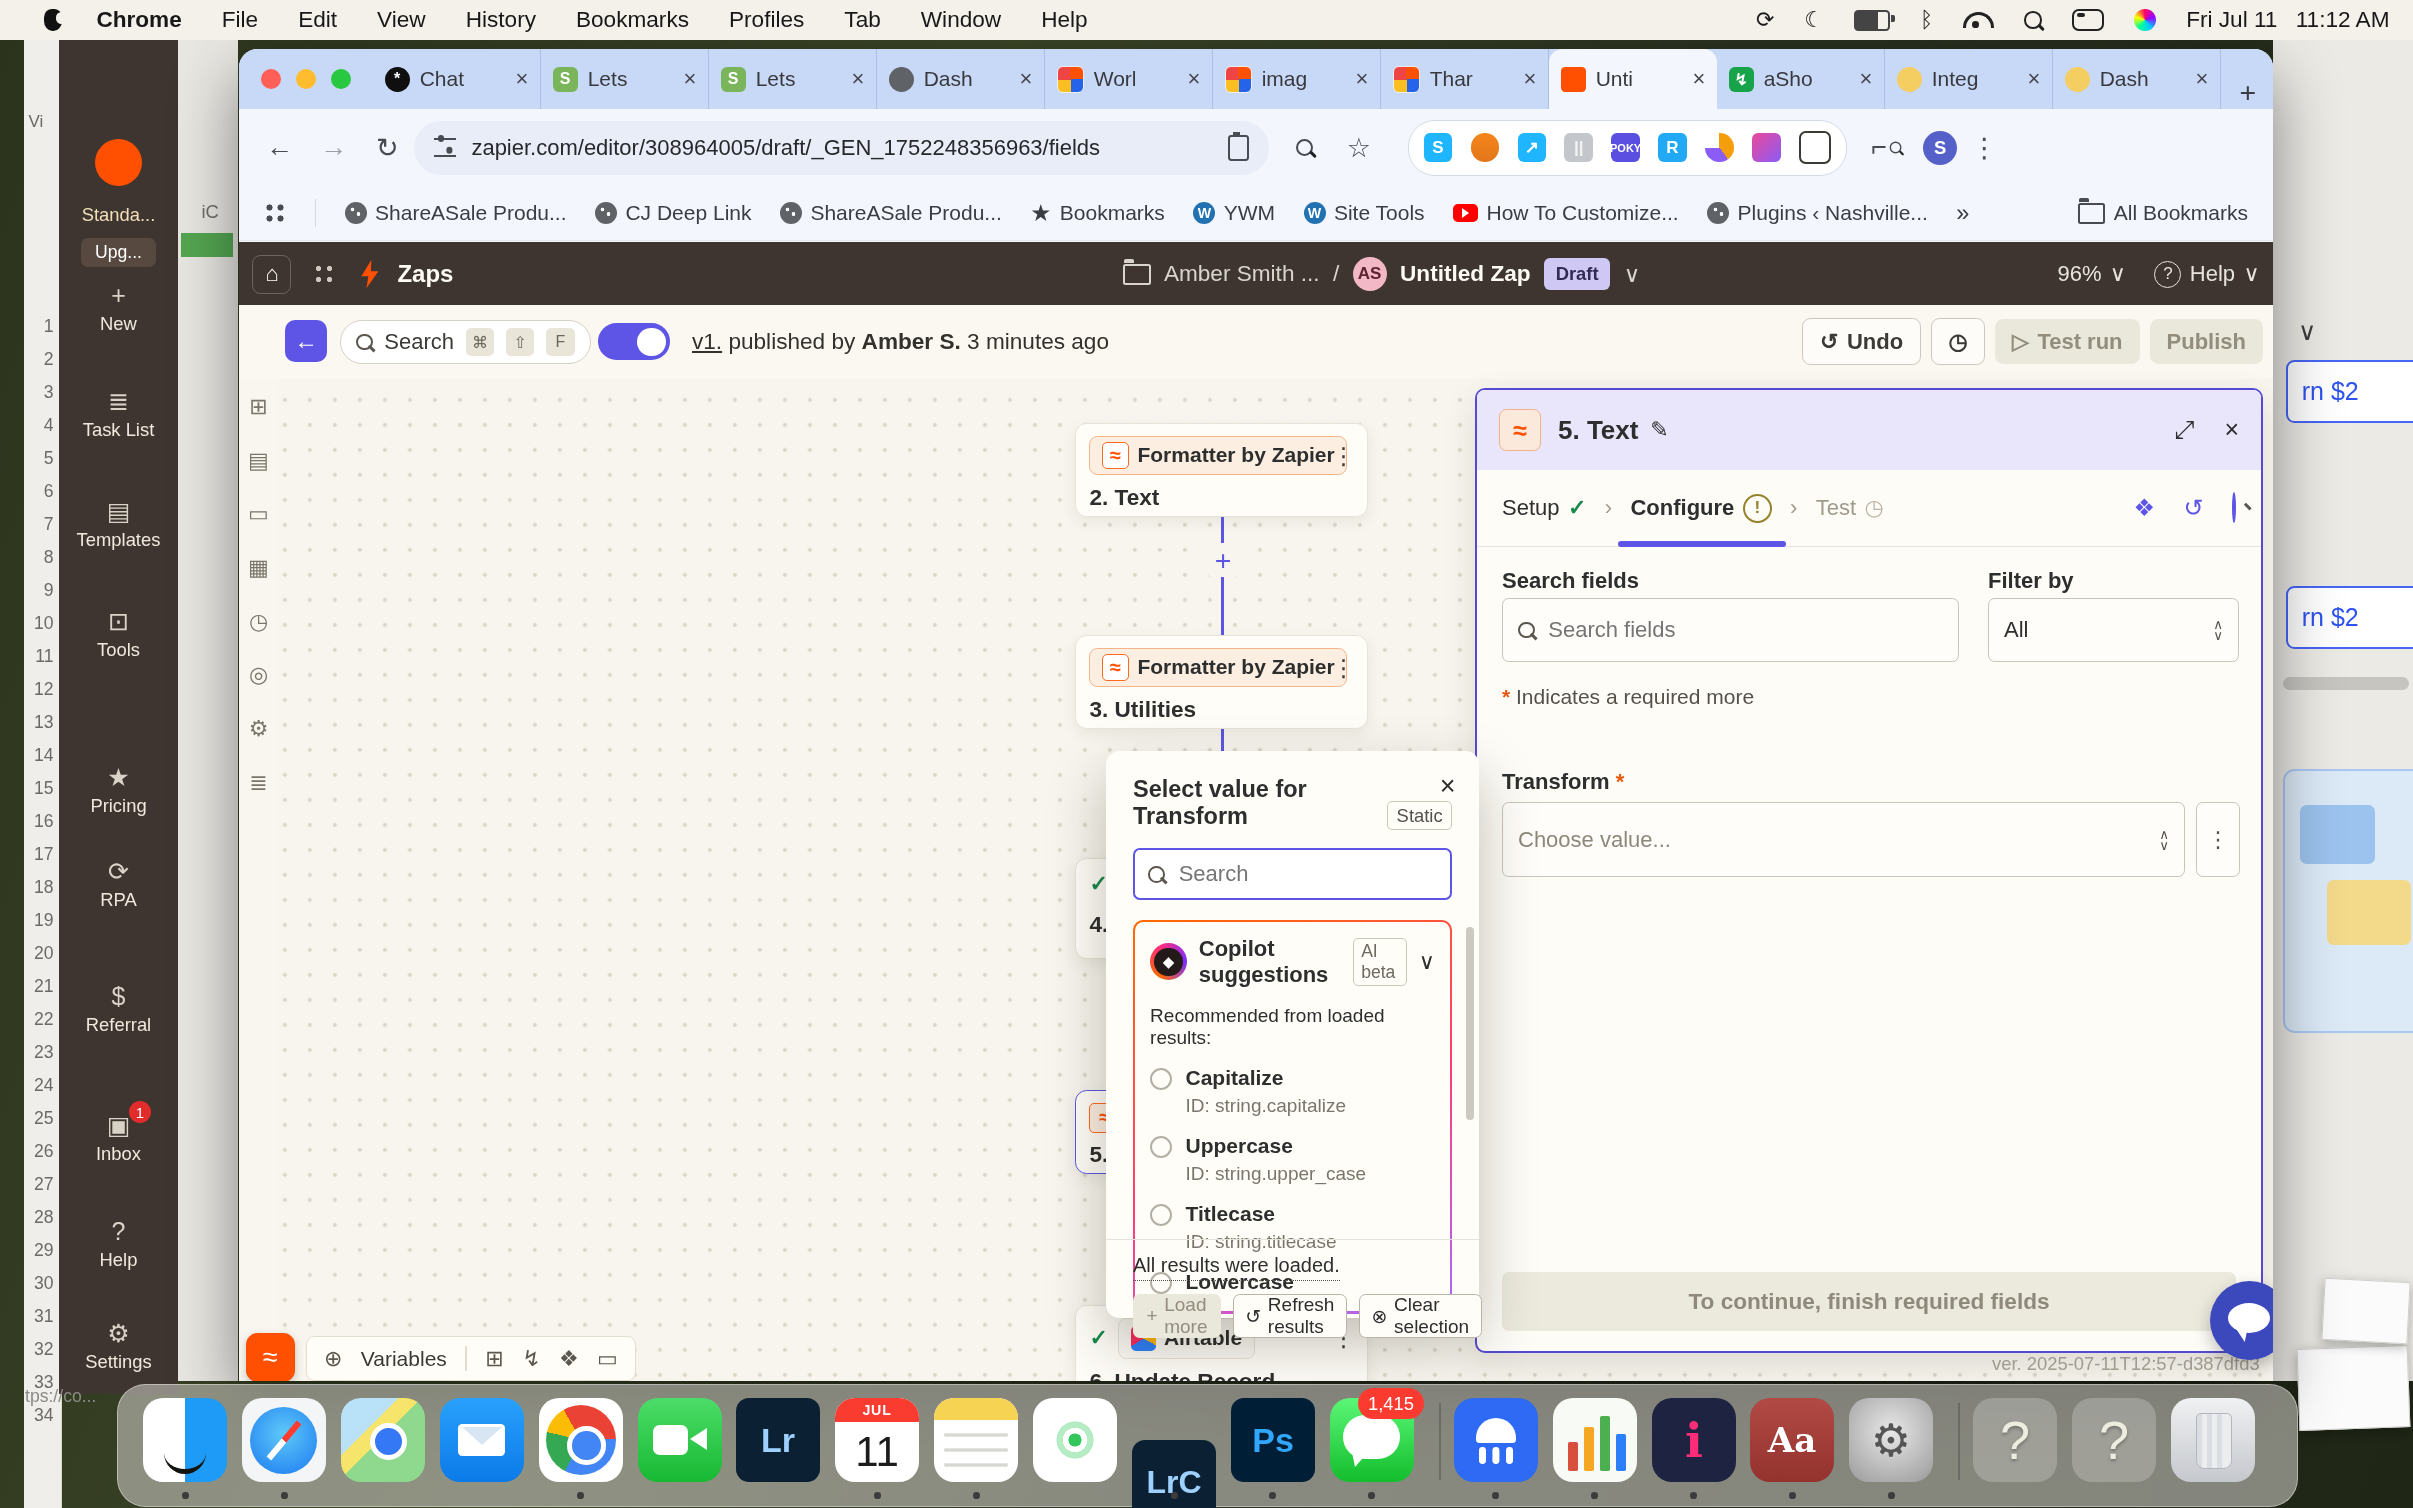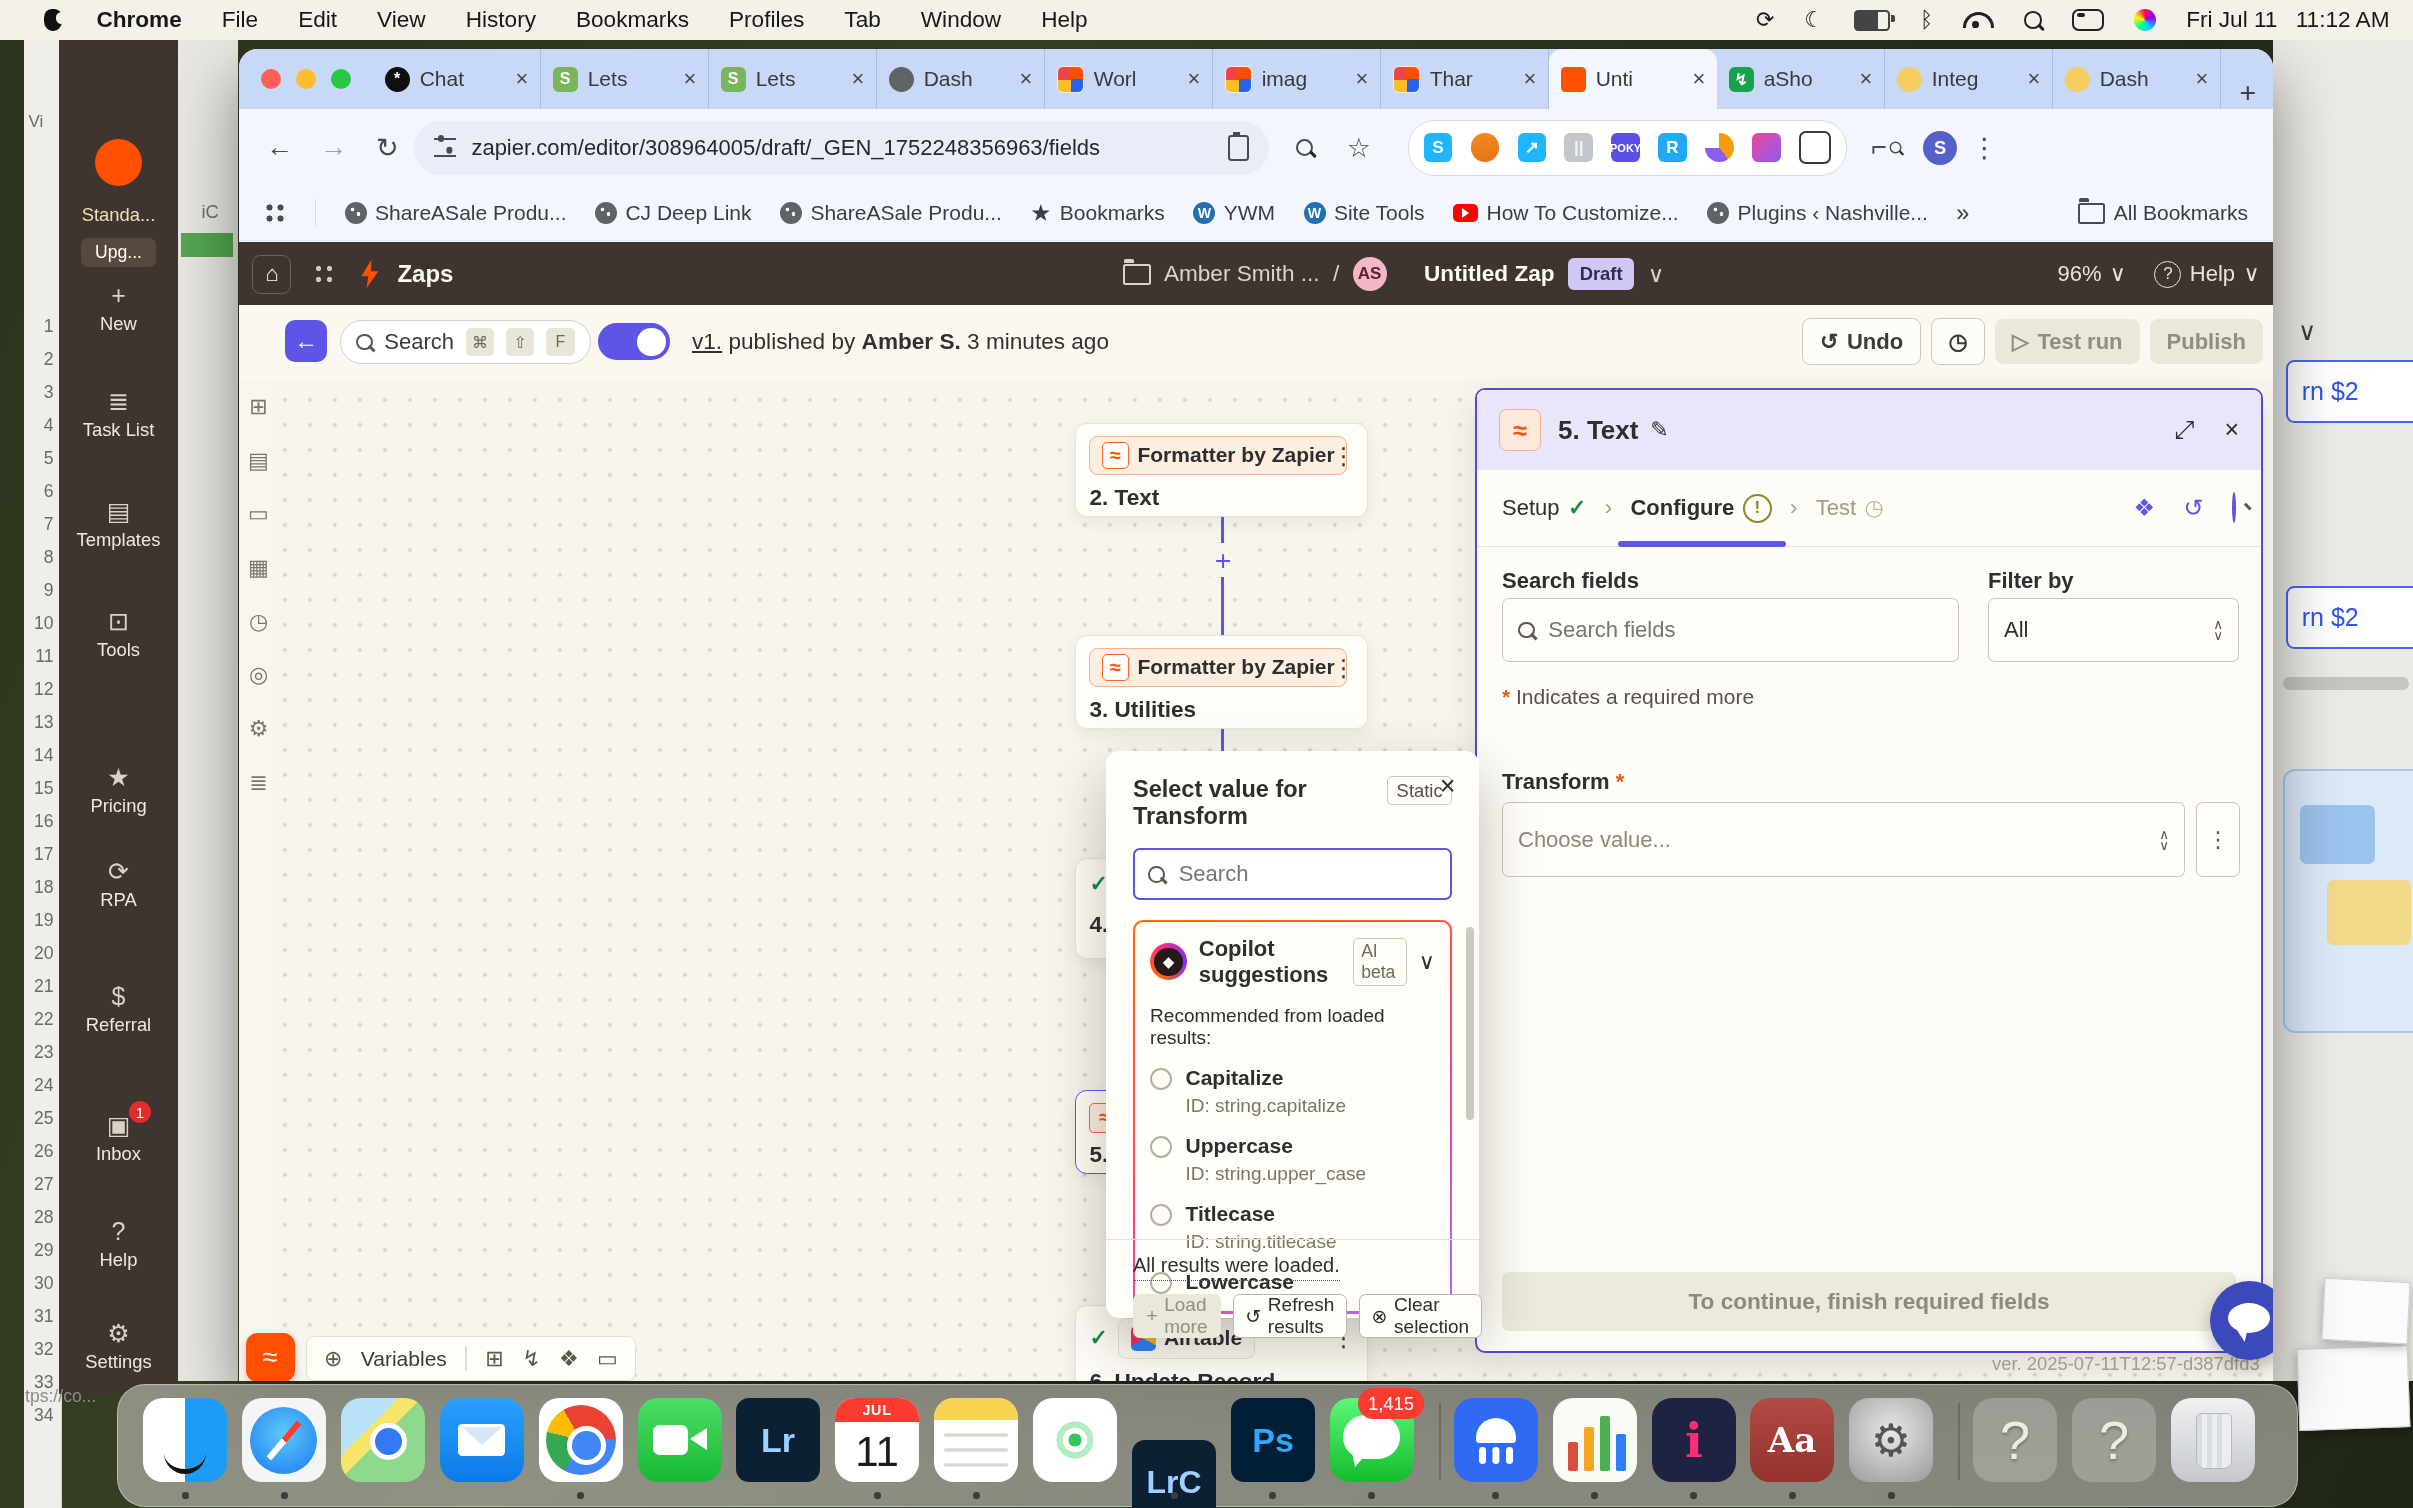--- a/index.html
+++ b/index.html
@@ -110,21 +110,21 @@
   .homebtn{width:37px;height:37px;border:1.7px solid #6e645c;border-radius:8.4px;margin-left:13.4px;
     display:flex;align-items:center;justify-content:center;font-size:22px;color:#fdfbf4;}
   .zgrid{width:22px;height:22px;margin-left:22px;background:radial-gradient(circle,#cfc8bf 2.5px,transparent 2.9px);background-size:11px 11px;}
   .zbolt{width:25px;height:28.5px;margin-left:22px;background:#ff4f00;clip-path:polygon(56% 0,16% 58%,44% 58%,36% 100%,84% 40%,54% 40%);}
   .zaps-title{font-size:24px;font-weight:bold;margin-left:15px;}
   .crumb{position:absolute;left:884px;display:flex;align-items:center;gap:13.4px;font-size:22.6px;color:#d9d4cc;}
   .crumb .folder{border-color:#d9d4cc;}
   .crumb .folder::before{background:#d9d4cc;}
   .as{width:34px;height:34px;border-radius:50%;background:#f2b8c6;color:#5b2330;font-size:17px;font-weight:bold;
     display:flex;align-items:center;justify-content:center;}
-  .zapname{font-weight:bold;color:#fdfbf4;margin-left:24px;}
+  .zapname{font-weight:bold;color:#fdfbf4;}
   .draft{background:#cfc8f4;color:#322c55;font-weight:bold;font-size:18.4px;padding:5px 11.7px;border-radius:5.9px;}
   .zh-right{position:absolute;right:13.4px;display:flex;align-items:center;gap:28.5px;font-size:22px;color:#e8e4dc;}
   .qcirc{width:25px;height:25px;border:1.7px solid #e8e4dc;border-radius:50%;display:inline-flex;align-items:center;justify-content:center;font-size:17px;}
 
   
   .ztoolbar{position:absolute;left:0;top:256px;width:100%;height:74px;background:#faf8f1;}
   .backbtn{position:absolute;left:46px;top:15px;width:42px;height:42px;border-radius:10px;background:#5e55e7;color:#fff;
     font-size:23.5px;display:flex;align-items:center;justify-content:center;}
   .searchpill{position:absolute;left:101px;top:15px;height:42px;border:1.7px solid #d6d2c6;background:#fff;border-radius:22px;
     display:flex;align-items:center;gap:11.7px;padding:0 15px;font-size:22px;color:#3c3a35;}
@@ -170,21 +170,21 @@
     color:#fff;font-size:27px;display:flex;align-items:center;justify-content:center;box-shadow:0 3.4px 8.4px rgba(0,0,0,.2);}
   .vbar{position:absolute;left:67px;top:957px;height:45px;background:#fffdf8;border:1.7px solid #e2ddd0;border-radius:8.4px;
     display:flex;align-items:center;gap:18.4px;padding:0 17px;font-size:21px;color:#3c3a35;box-sizing:border-box;}
   .vbar .sep{width:1.7px;height:25px;background:#e2ddd0;}
   .vbar .ic{color:#5b574e;font-size:22px;}
 
   
   .modal{position:absolute;left:867px;top:372px;width:373px;height:567px;background:#fffdf8;border-radius:13.4px;
     box-shadow:0 25px 59px rgba(40,30,10,.28);z-index:30;box-sizing:border-box;padding:25px 27px;}
   .m-close{position:absolute;right:23.5px;top:20px;font-size:27px;color:#2d2e2e;}
-  .m-title{font-size:23.5px;font-weight:bold;display:flex;align-items:flex-start;gap:9px;}
+  .m-title{font-size:23.5px;font-weight:bold;display:flex;align-items:flex-end;gap:9px;}
   .m-badge{font-size:18.4px;font-weight:normal;color:#55514a;border:1.7px solid #ccc7ba;border-radius:5px;padding:2.5px 8.4px;}
   .m-search{margin-top:18.4px;height:52px;border:2.5px solid #5e55e7;border-radius:6.7px;background:#fff;
     display:flex;align-items:center;gap:11.7px;padding:0 13.4px;box-sizing:border-box;}
   .m-search input{border:none;outline:none;font-size:22px;color:#2d2e2e;width:100%;background:transparent;
     font-family:"Liberation Sans",sans-serif;}
   .copilot{margin-top:20px;border-radius:10px;padding:2.1px;
     background:linear-gradient(155deg,#ff6a00 0%,#ff3d77 55%,#a76bff 100%);}
   .cop-in{background:#fffdf8;border-radius:8.4px;padding:13.4px 15px 17px 15px;position:relative;}
   .cop-head{display:flex;align-items:center;gap:11.7px;}
   .cop-ic{width:37px;height:37px;border-radius:50%;flex:none;position:relative;

